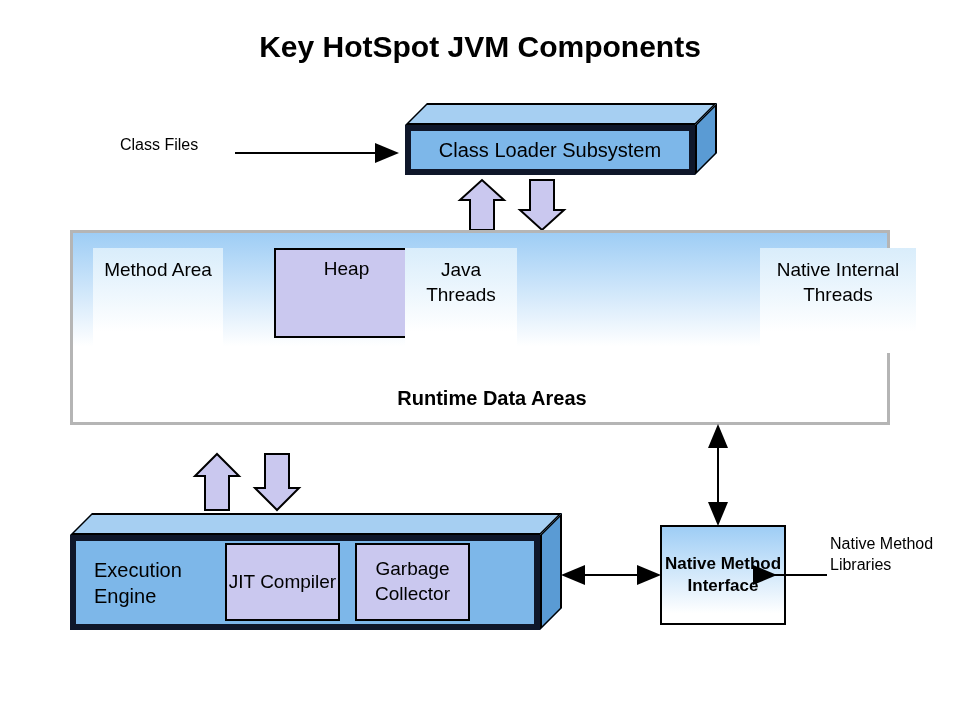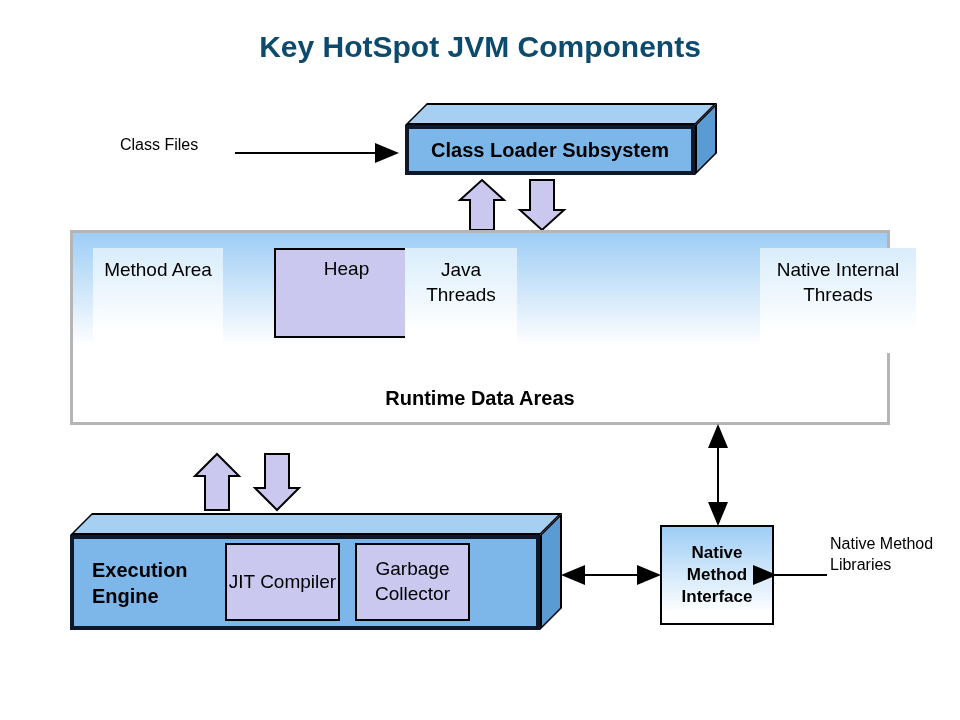--- a/index.html
+++ b/index.html
@@ -13,33 +13,32 @@
     overflow: hidden;
   }
   .title {
     position: absolute;
     top: 30px;
     left: 0;
     width: 960px;
     text-align: center;
     font-size: 30px;
     font-weight: bold;
-    color: #0c4a6e;
+    color: #000000;
   }
 
   
   .box3d {
     position: absolute;
   }
   .box3d .front {
     position: absolute;
     background: #7db7e9;
-    border: 4px solid #0f172a;
-    box-sizing: border-box;
-    font-weight: bold;
+    border: 6px solid #0f172a;
+    box-sizing: border-box;
   }
   .box3d .top {
     position: absolute;
     background: #a6cff2;
     border: 2px solid #000;
     box-sizing: border-box;
     transform-origin: bottom left;
   }
   .box3d .side {
     position: absolute;
@@ -131,20 +130,21 @@
     background: linear-gradient(to bottom, #9ecdf5 0%, #ffffff 60%);
   }
   #rdaLabel {
     position: absolute;
     left: 0;
     bottom: 12px;
     width: 100%;
     text-align: center;
     font-weight: bold;
     font-size: 20px;
+    padding-left: 12px;
   }
   .rda-cell {
     position: absolute;
     top: 15px;
     height: 105px;
     background: linear-gradient(to bottom, #d9edfb 0%, #ffffff 80%);
     display: flex;
     align-items: flex-start;
     justify-content: center;
     text-align: center;
@@ -173,21 +173,21 @@
     padding-top: 8px;
     font-size: 19px;
     margin-left: 36px;
   }
 
   
   #nmi {
     position: absolute;
     left: 660px;
     top: 525px;
-    width: 114px;
+    width: 126px;
     height: 100px;
     border: 2px solid #000;
     box-sizing: border-box;
     background: linear-gradient(to bottom, #9ecdf5 0%, #ffffff 90%);
     display: flex;
     align-items: center;
     justify-content: center;
     text-align: center;
     font-size: 17px;
     font-weight: bold;

